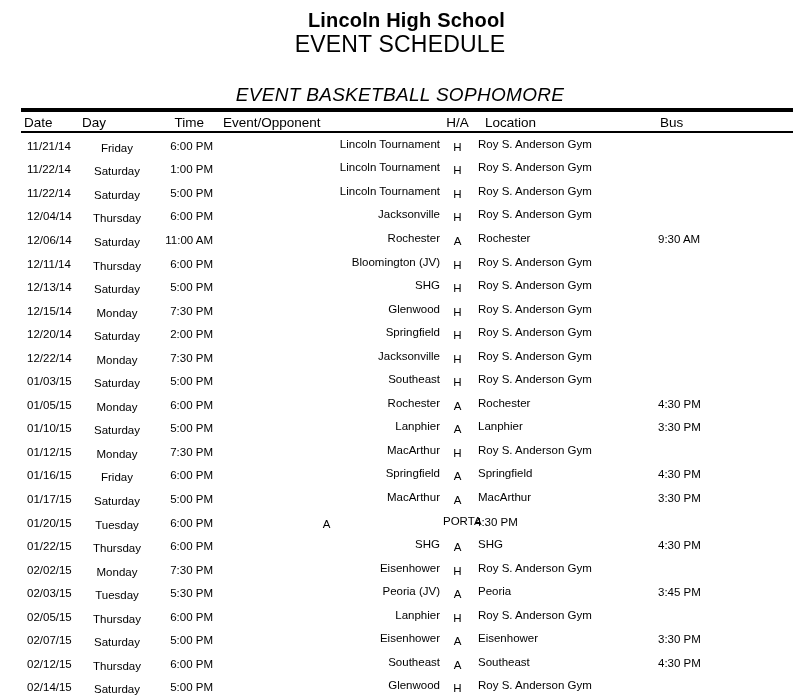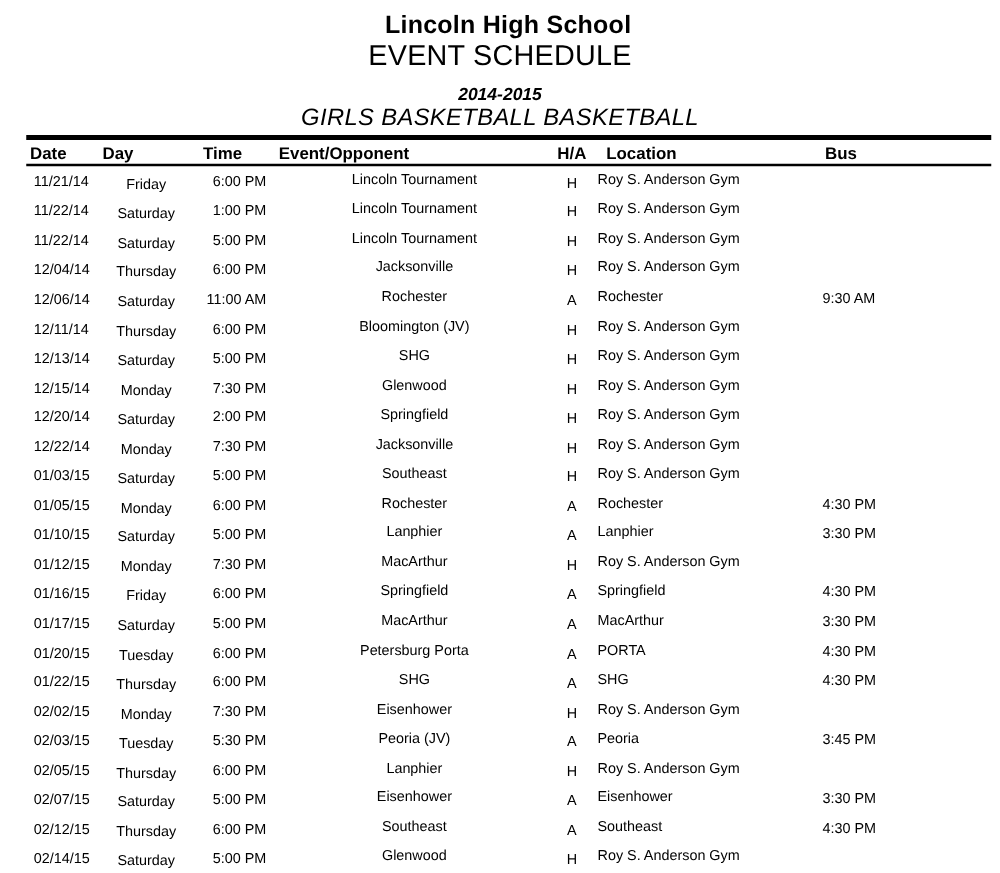--- a/index.html
+++ b/index.html
@@ -49,57 +49,56 @@
   .grid-row {
     display: grid;
     grid-template-columns: 58px 70px 61px 227px 35px 183px 134px;
     padding-left: 24px;
     width: 792px;
   }
 
   .table-header {
     position: absolute; top: 112px; left: 0; height: 20px;
     align-items: center;
-    font-size: 13.5px; font-weight: bold;
+    font-size: 13.5px; font-weight: normal;
   }
   .table-header .h-date   { text-align: left; }
   .table-header .h-day    { text-align: left; }
-  .table-header .h-time   { text-align: center; padding-right: 9px; }
+  .table-header .h-time   { text-align: right; padding-right: 9px; }
   .table-header .h-event  { text-align: left; padding-left: 10px; }
   .table-header .h-ha     { text-align: center; }
   .table-header .h-loc    { text-align: left; padding-left: 10px; }
   .table-header .h-bus    { text-align: left; padding-left: 2px; }
 
   .table-body {
     position: absolute; top: 134px; left: 0; width: 800px; height: 564px;
     display: flex; flex-direction: column;
   }
   .schedule-row {
     height: 23.56px; flex: none;
     align-items: center;
     font-size: 11.5px;
   }
   .cell { white-space: nowrap; overflow: visible; }
   .c-date { text-align: left; padding-left: 3px; }
   .c-day  { text-align: center; transform: translateY(2px); }
   .c-time { text-align: right; }
-  .c-event{ text-align: center; padding-left: 10px; transform: translateY(-2px); }
+  .c-event{ text-align: right; padding-left: 10px; transform: translateY(-2px); }
   .c-ha   { text-align: center; transform: translateY(1px); }
   .c-loc  { text-align: left; padding-left: 3px; transform: translateY(-2px); }
   .c-bus  { text-align: left; transform: translateY(-1px); }
 </style>
 </head>
 <body>
 
 <div class="page">
 
   <div class="school-name">Lincoln High School</div>
   <div class="doc-title">EVENT SCHEDULE</div>
-  <div class="season">2014-2015</div>
-  <div class="team">GIRLS BASKETBALL BASKETBALL</div>
+  <div class="team">EVENT BASKETBALL SOPHOMORE</div>
 
   <div class="rule-thick"></div>
 
   <div class="grid-row table-header">
     <div class="cell h-date">Date</div>
     <div class="cell h-day">Day</div>
     <div class="cell h-time">Time</div>
     <div class="cell h-event">Event/Opponent</div>
     <div class="cell h-ha">H/A</div>
     <div class="cell h-loc">Location</div>
@@ -266,21 +265,20 @@
       <div class="cell c-event">MacArthur</div>
       <div class="cell c-ha">A</div>
       <div class="cell c-loc">MacArthur</div>
       <div class="cell c-bus">3:30 PM</div>
     </div>
 
     <div class="grid-row schedule-row">
       <div class="cell c-date">01/20/15</div>
       <div class="cell c-day">Tuesday</div>
       <div class="cell c-time">6:00 PM</div>
-      <div class="cell c-event">Petersburg Porta</div>
       <div class="cell c-ha">A</div>
       <div class="cell c-loc">PORTA</div>
       <div class="cell c-bus">4:30 PM</div>
     </div>
 
     <div class="grid-row schedule-row">
       <div class="cell c-date">01/22/15</div>
       <div class="cell c-day">Thursday</div>
       <div class="cell c-time">6:00 PM</div>
       <div class="cell c-event">SHG</div>

